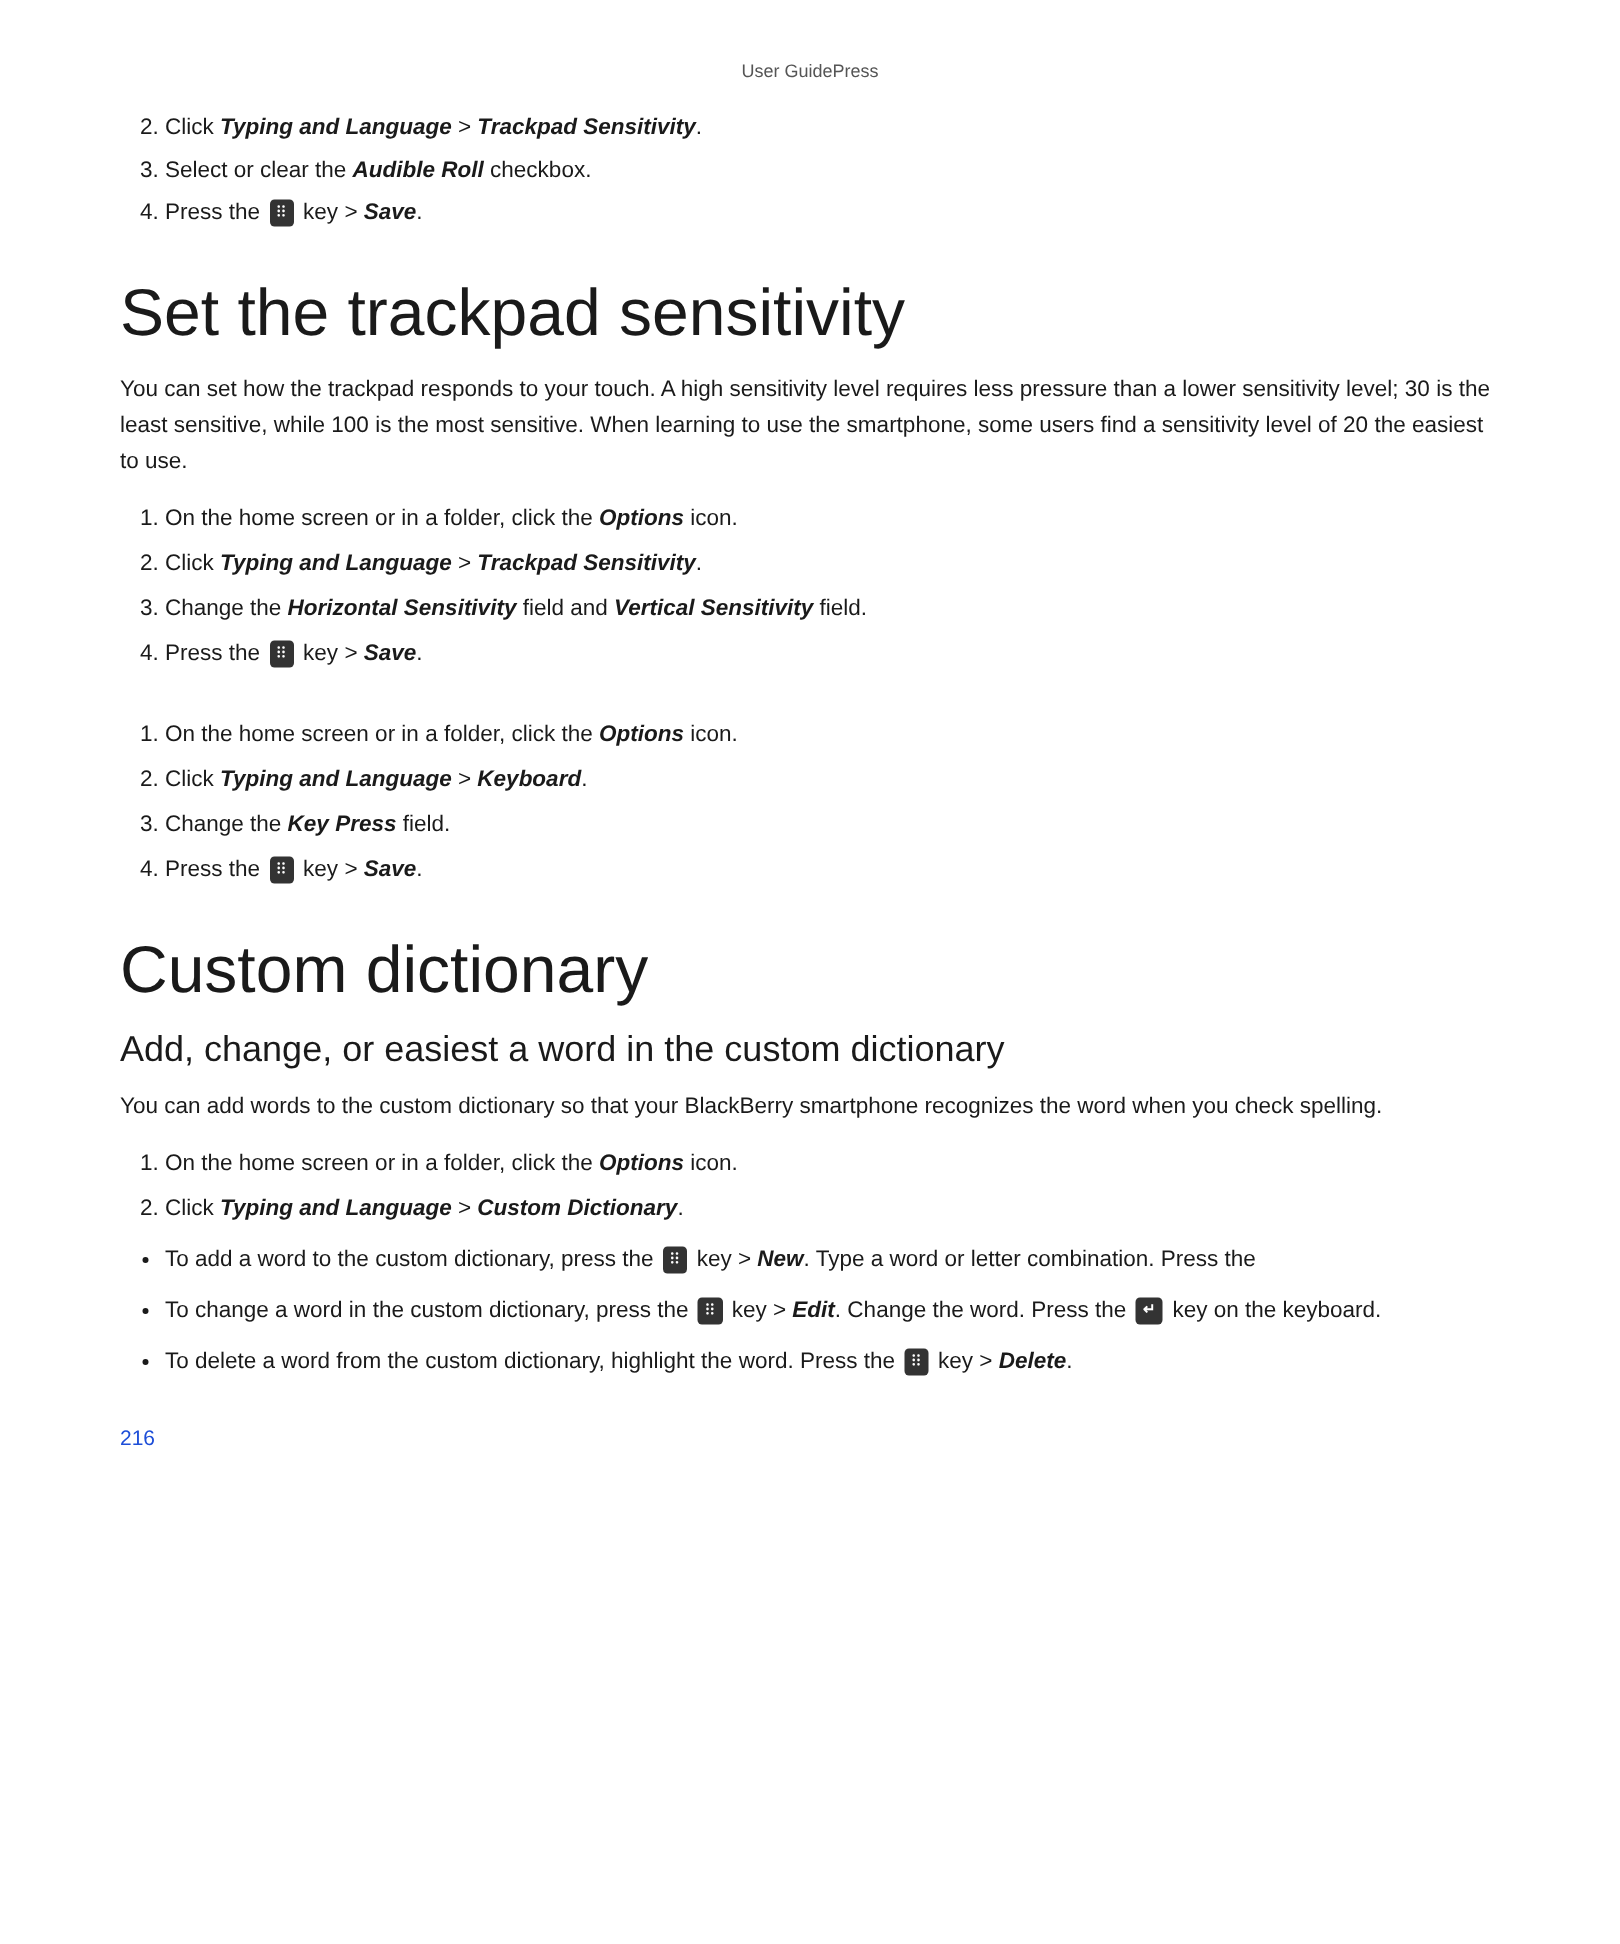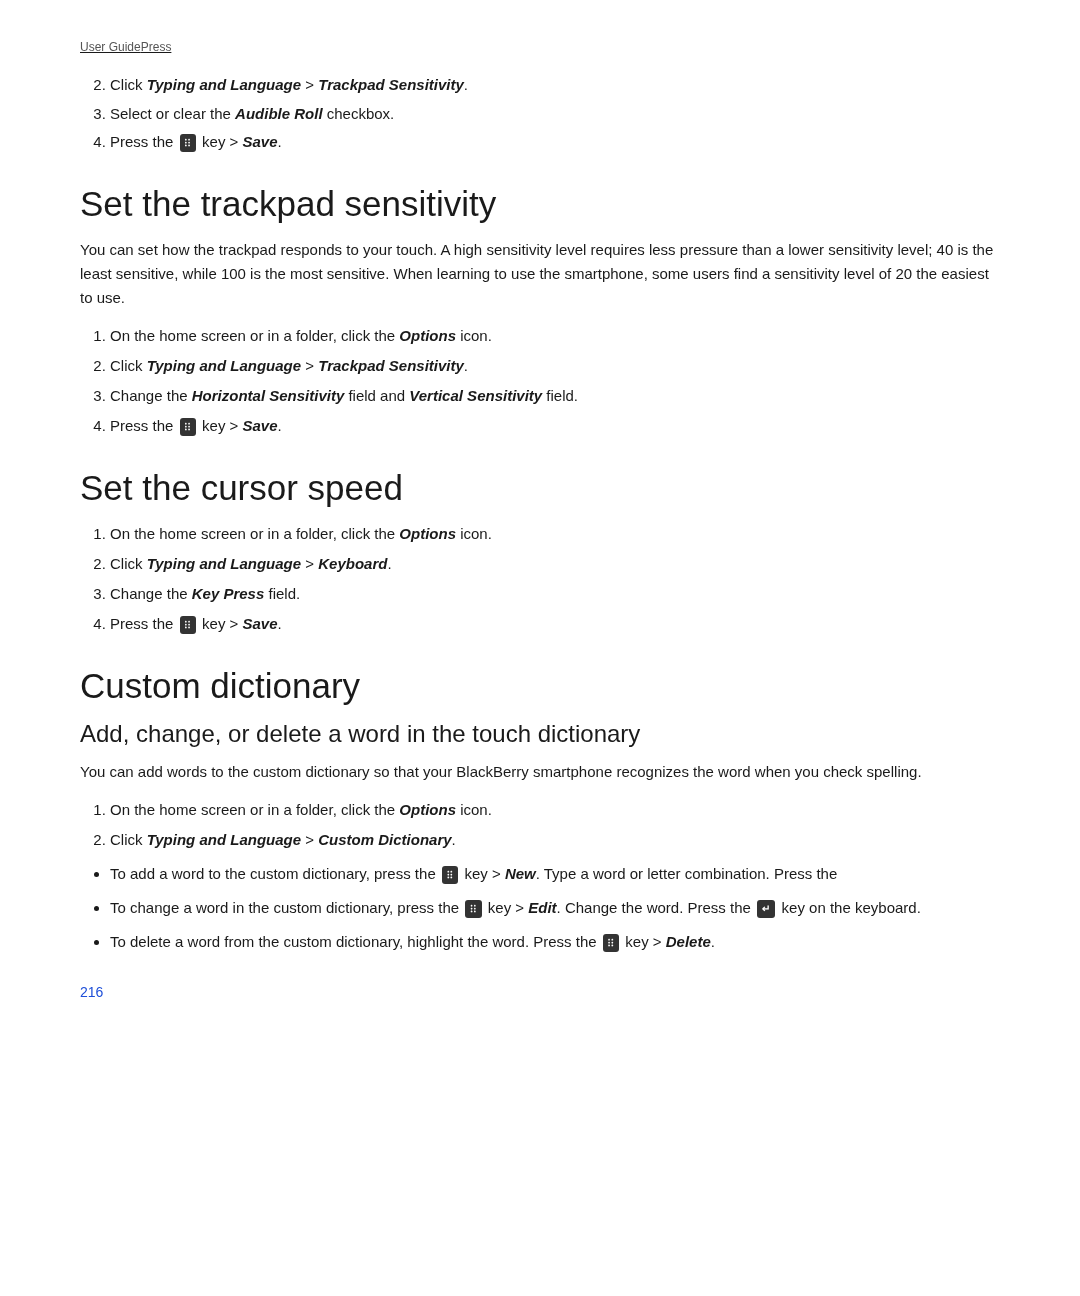--- a/index.html
+++ b/index.html
@@ -17,24 +17,23 @@
       min-height: 1296px;
       position: relative;
     }
 
     .page-container {
       padding: 40px 80px 60px 80px;
     }
 
     .page-header {
       display: flex;
-      justify-content: flex-start;
+      justify-content: center;
       align-items: flex-start;
       margin-bottom: 20px;
-      text-decoration: underline;
     }
 
     .header-left, .header-right {
       font-size: 12px;
       color: #555;
     }
 
     .intro-list {
       margin-bottom: 30px;
     }
@@ -43,21 +42,21 @@
       padding-left: 30px;
     }
 
     .intro-list ol li {
       margin-bottom: 6px;
       font-size: 15px;
       line-height: 1.5;
     }
 
     .section-title {
-      font-size: 35px;
+      font-size: 44px;
       font-weight: 300;
       color: #1a1a1a;
       margin-bottom: 14px;
       margin-top: 10px;
     }
 
     .subsection-title {
       font-size: 24px;
       font-weight: 400;
       color: #1a1a1a;
@@ -156,43 +155,42 @@
   <div class="intro-list">
     <ol start="2">
       <li>Click <span class="bold">Typing and Language</span> &gt; <span class="bold">Trackpad Sensitivity</span>.</li>
       <li>Select or clear the <span class="bold">Audible Roll</span> checkbox.</li>
       <li>Press the <span class="key-icon">⁝⁝</span> key &gt; <span class="bold">Save</span>.</li>
     </ol>
   </div>
 
   <div class="section-divider">
     <h1 class="section-title">Set the trackpad sensitivity</h1>
-    <p class="description">You can set how the trackpad responds to your touch. A high sensitivity level requires less pressure than a lower sensitivity level; 40 is the least sensitive, while 100 is the most sensitive. When learning to use the smartphone, some users find a sensitivity level of 20 the easiest to use.</p>
+    <p class="description">You can set how the trackpad responds to your touch. A high sensitivity level requires less pressure than a lower sensitivity level; 30 is the least sensitive, while 100 is the most sensitive. When learning to use the smartphone, some users find a sensitivity level of 20 the easiest to use.</p>
     <ol class="steps-list">
       <li>On the home screen or in a folder, click the <span class="bold">Options</span> icon.</li>
       <li>Click <span class="bold">Typing and Language</span> &gt; <span class="bold">Trackpad Sensitivity</span>.</li>
       <li>Change the <span class="bold">Horizontal Sensitivity</span> field and <span class="bold">Vertical Sensitivity</span> field.</li>
       <li>Press the <span class="key-icon">⁝⁝</span> key &gt; <span class="bold">Save</span>.</li>
     </ol>
   </div>
 
   <div class="section-divider">
-    <h1 class="section-title">Set the cursor speed</h1>
     <ol class="steps-list">
       <li>On the home screen or in a folder, click the <span class="bold">Options</span> icon.</li>
       <li>Click <span class="bold">Typing and Language</span> &gt; <span class="bold">Keyboard</span>.</li>
       <li>Change the <span class="bold">Key Press</span> field.</li>
       <li>Press the <span class="key-icon">⁝⁝</span> key &gt; <span class="bold">Save</span>.</li>
     </ol>
   </div>
 
   <div class="section-divider">
     <h1 class="section-title">Custom dictionary</h1>
 
-    <h2 class="subsection-title">Add, change, or delete a word in the touch dictionary</h2>
+    <h2 class="subsection-title">Add, change, or easiest a word in the custom dictionary</h2>
 
     <p class="description">You can add words to the custom dictionary so that your BlackBerry smartphone recognizes the word when you check spelling.</p>
 
     <ol class="steps-list">
       <li>On the home screen or in a folder, click the <span class="bold">Options</span> icon.</li>
       <li>Click <span class="bold">Typing and Language</span> &gt; <span class="bold">Custom Dictionary</span>.</li>
     </ol>
 
     <ul class="bullet-list">
       <li>

